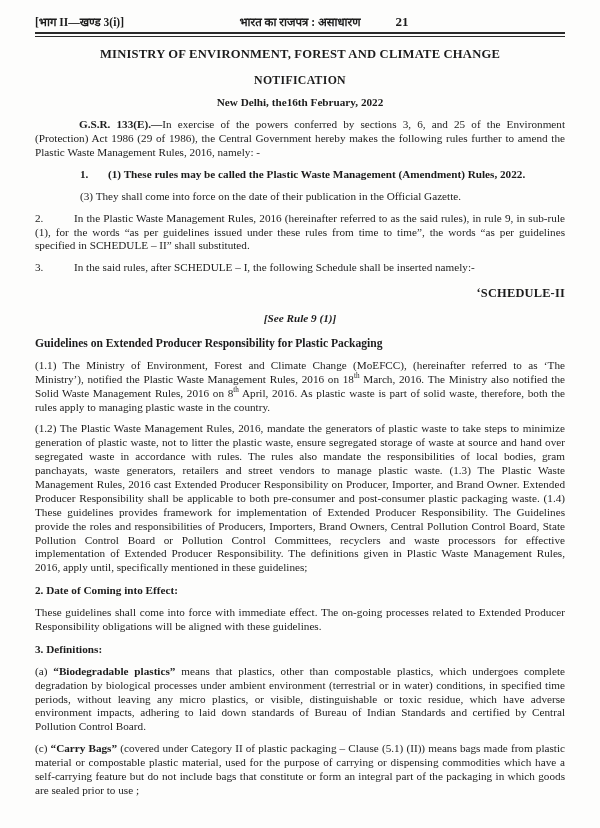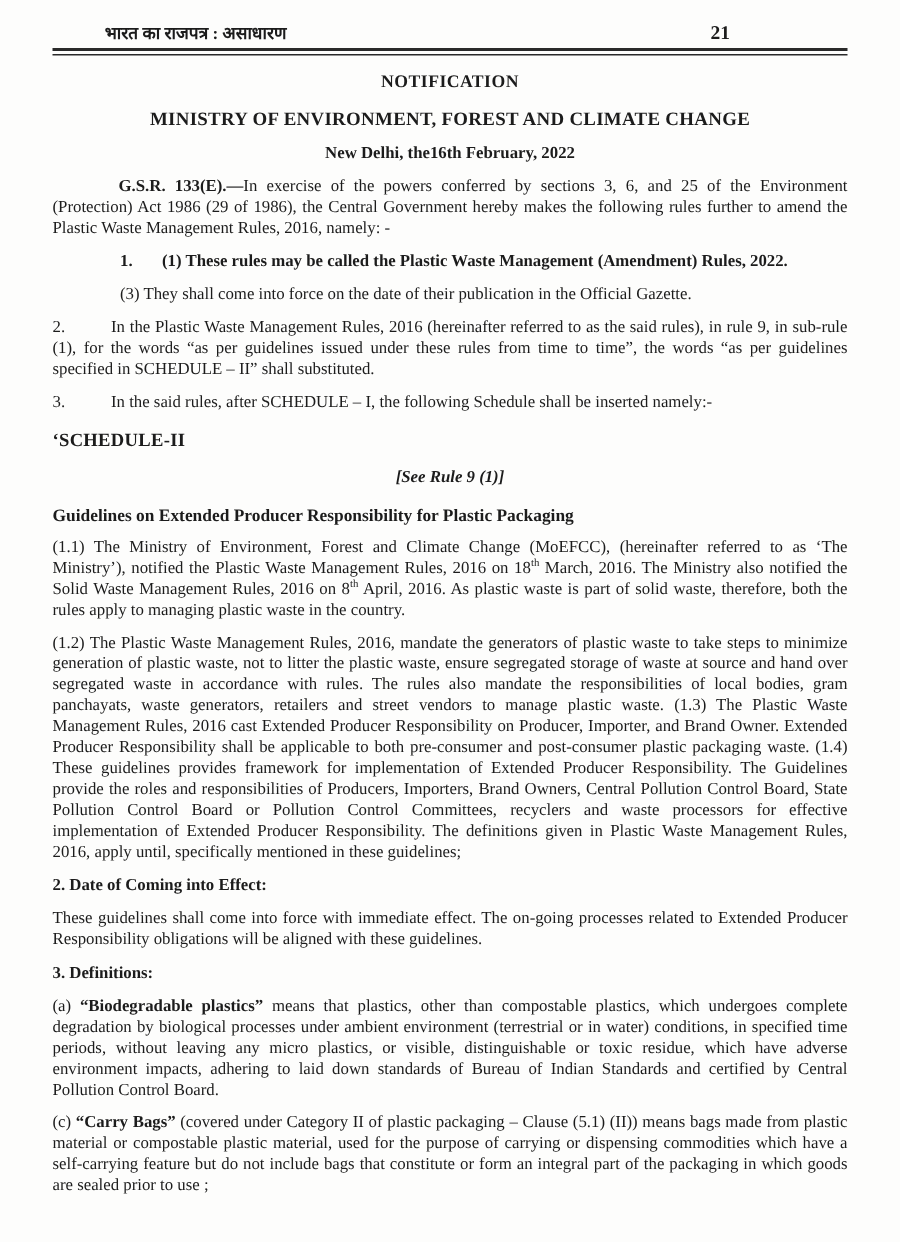--- a/index.html
+++ b/index.html
@@ -16,54 +16,55 @@
     color:#1c1c1c;
     overflow:hidden;
   }
   .hdr {
     display:flex; align-items:baseline; justify-content:space-between;
     font-weight:bold; font-size:11.5px;
     margin-bottom:2px;
   }
   .hdr .left  { width:32%; text-align:left; }
   .hdr .ctr   { width:36%; text-align:center; }
-  .hdr .right { width:32%; text-align:center; font-size:13px; }
+  .hdr .right { width:32%; text-align:left; font-size:13px; }
   .dblrule { height:2px; border-top:2px solid #2a2a2a; border-bottom:1px solid #2a2a2a; margin-bottom:10px; }
   .ctr-line { text-align:center; }
   .ministry  { font-weight:bold; font-size:12.6px; margin:10px 0 0 0; letter-spacing:.2px; }
   .notif     { font-weight:bold; font-size:11.8px; margin:10px 0 0 0; letter-spacing:.3px; }
   .dateline  { font-weight:bold; font-size:11.2px; margin:9px 0 0 0; }
   p { margin:8px 0 0 0; text-align:justify; }
   .gsr { text-indent:44px; }
   b, .b { font-weight:bold; }
   .li1   { margin-left:45px; text-align:left;font-weight:bold; }
   .num1  { display:inline-block; width:28px; }
   .li1b  { margin-left:45px; text-align:left; }
   .numtab { display:inline-block; width:39px; }
-  .sched-title { text-align:left; font-weight:bold; font-size:12.4px; margin-top:11px; letter-spacing:.2px; }
+  .sched-title { text-align:right; font-weight:bold; font-size:12.4px; margin-top:11px; letter-spacing:.2px; }
   .see-rule    { text-align:center; font-weight:bold; font-style:italic; margin-top:10px; }
   .guide-head  { font-weight:bold; font-size:11.6px; margin-top:11px; text-align:left; }
   .bg-head     { font-weight:bold; margin-top:9px; margin-left:27px; text-align:left; }
   .bg-num      { display:inline-block; width:17px; }
   .sec-head    { font-weight:bold; margin-top:9px; text-align:left; }
   sup.th { font-size:7.2px; vertical-align:super; line-height:0; }
 </style>
 </head>
 <body>
 
 <div class="page">
 
   <div class="hdr">
+    <span class="left">[भाग II—खण्ड  3(i)]</span>
     <span class="ctr">भारत का राजपत्र : असाधारण</span>
     <span class="right">21</span>
   </div>
   <div class="dblrule"></div>
 
+  <div class="ctr-line ministry">MINISTRY OF ENVIRONMENT, FOREST AND CLIMATE CHANGE</div>
   <div class="ctr-line notif">NOTIFICATION</div>
-  <div class="ctr-line ministry">MINISTRY OF ENVIRONMENT, FOREST AND CLIMATE CHANGE</div>
   <div class="ctr-line dateline">New Delhi, the16th February, 2022</div>
 
   <p class="gsr"><b>G.S.R. 133(E).—</b><span>In exercise of the powers conferred by sections 3, 6, and 25 of the Environment (Protection) Act 1986 (29 of 1986), the Central Government hereby makes the following rules further to amend the Plastic Waste Management Rules, 2016, namely: -</span></p>
 
   <p class="li1"><span class="num1">1.</span><span>(1) These rules may be called the Plastic Waste Management (Amendment) Rules, 2022.</span></p>
 
   <p class="li1b"><span>(3)  They shall come into force on the date of their publication in the Official Gazette.</span></p>
 
   <p><span class="numtab">2.</span><span>In the Plastic Waste Management Rules, 2016 (hereinafter referred to as the said rules), in rule 9, in sub-rule (1), for the words “as per guidelines issued under these rules from time to time”, the words “as per guidelines specified in SCHEDULE – II” shall substituted.</span></p>
 

